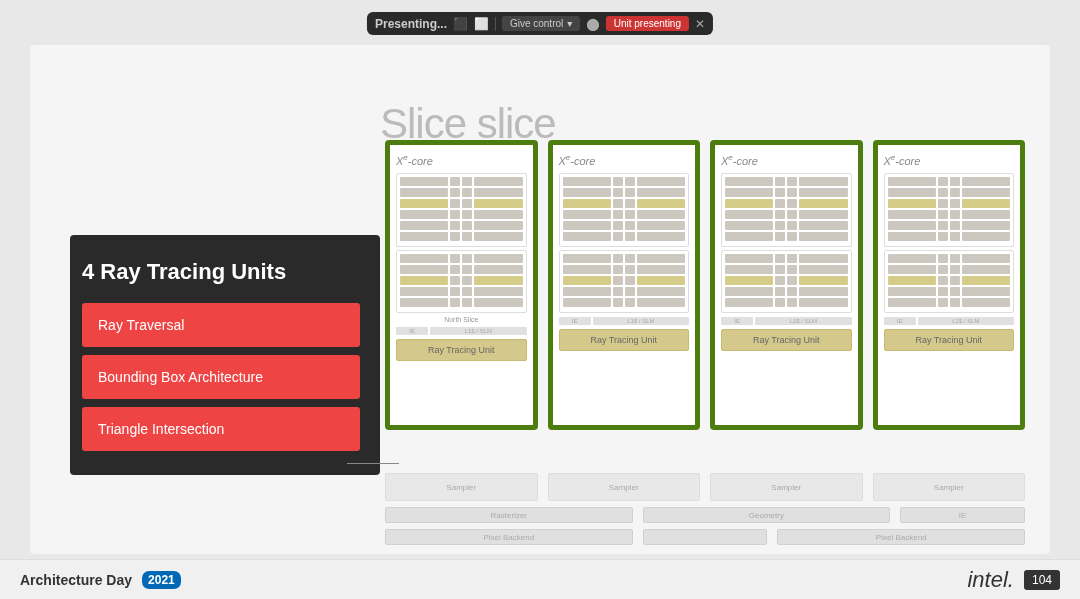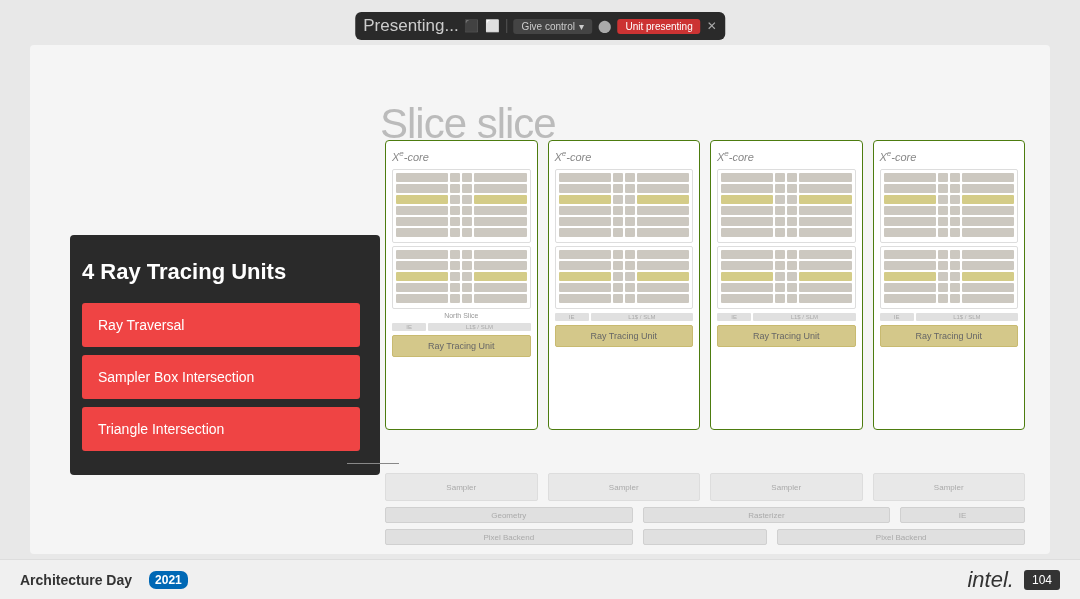--- a/index.html
+++ b/index.html
@@ -21,21 +21,22 @@
       background: #2a2a2a;
       border-radius: 6px;
       display: flex;
       align-items: center;
       padding: 4px 8px;
       gap: 6px;
       z-index: 100;
     }
     .toolbar-text {
       color: #ccc;
-      font-size: 17px;
+      font-size: 12px;
+      font-weight: bold;
     }
     .toolbar-icon {
       color: #aaa;
       font-size: 12px;
     }
     .toolbar-divider {
       width: 1px;
       height: 14px;
       background: #555;
     }
@@ -114,21 +115,21 @@
       top: 95px;
       left: 355px;
       right: 25px;
       display: flex;
       gap: 10px;
     }
 
     .xe-card {
       flex: 1;
       background: white;
-      border: 1px solid #4d7c0f;
+      border: 5px solid #4d7c0f;
       border-radius: 4px;
       padding: 8px 6px;
       min-height: 290px;
       position: relative;
     }
 
     .xe-card-title {
       font-size: 11px;
       color: #888;
       margin-bottom: 6px;
@@ -252,21 +253,21 @@
       background: #f0f0f0;
       display: flex;
       align-items: center;
       justify-content: space-between;
       padding: 0 20px;
       border-top: 1px solid #ddd;
     }
     .bottom-logo-area {
       display: flex;
       align-items: center;
-      gap: 17px;
+      gap: 10px;
     }
     .arch-day-text {
       font-size: 14px;
       color: #333;
       font-weight: 600;
     }
     .arch-day-badge {
       background: #0068b5;
       color: white;
       font-size: 12px;
@@ -340,21 +341,21 @@
 <div class="slide-container">
 
   <div class="render-slice-title">Slice slice</div>
 
   <div class="left-panel">
     <div class="left-panel-title">4 Ray Tracing Units</div>
     <div class="panel-item">
       <span>Ray Traversal</span>
     </div>
     <div class="panel-item">
-      <span>Sampler Box Intersection</span>
+      <span>Bounding Box Architecture</span>
     </div>
     <div class="panel-item">
       <span>Triangle Intersection</span>
     </div>
   </div>
 
   <div class="connector-line"></div>
 
   <div class="xe-cores-container">
 
@@ -698,24 +699,24 @@
       <div class="bottom-item">
         <span class="bottom-item-text">Sampler</span>
       </div>
       <div class="bottom-item">
         <span class="bottom-item-text">Sampler</span>
       </div>
     </div>
 
     <div class="bottom-full-row">
       <div class="bottom-full-item span2">
+        <span class="bottom-full-item-text">Rasterizer</span>
+      </div>
+      <div class="bottom-full-item span2">
         <span class="bottom-full-item-text">Geometry</span>
-      </div>
-      <div class="bottom-full-item span2">
-        <span class="bottom-full-item-text">Rasterizer</span>
       </div>
       <div class="bottom-full-item">
         <span class="bottom-full-item-text">IE</span>
       </div>
     </div>
 
     <div class="bottom-full-row">
       <div class="bottom-full-item span2">
         <span class="bottom-full-item-text">Pixel Backend</span>
       </div>

